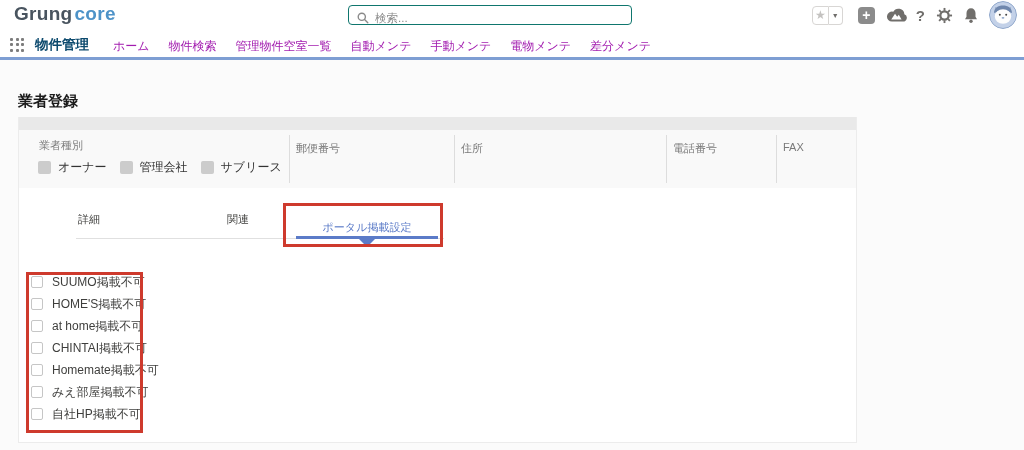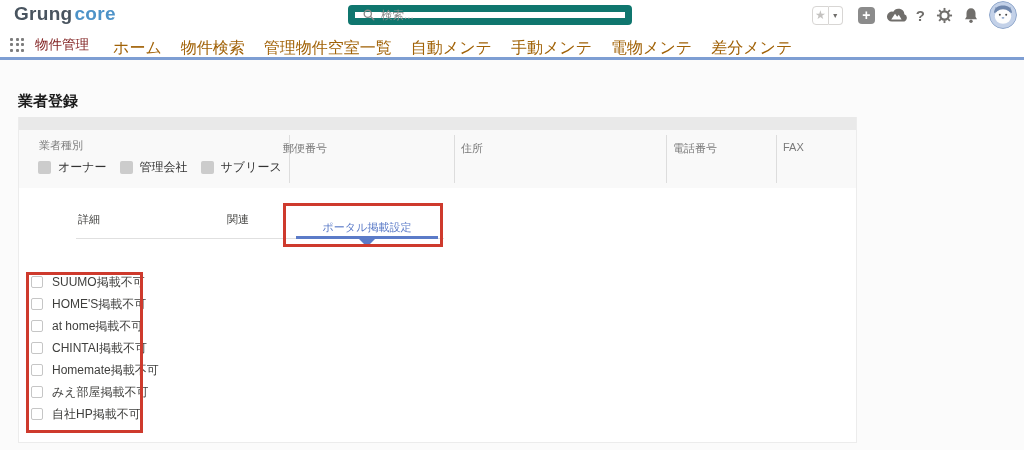--- a/index.html
+++ b/index.html
@@ -12,22 +12,22 @@
   }
 
   
   .header { position:absolute; top:0; left:0; width:1024px; height:30px; background:#fff; }
   .logo { position:absolute; left:14px; top:3px; font-size:19px; font-weight:600; letter-spacing:.3px; }
   .logo .p1 { color:#49545f; }
   .logo .p2 { color:#4e93c8; margin-left:2px; }
 
   .search-box {
     position:absolute; left:348px; top:5px; width:284px; height:20px;
-    border:7px solid #0f766e; border-radius:4px; background:#fff;
-    display:flex; align-items:center; padding:0 8px;
+    border:1px solid #0f766e; border-radius:4px; background:#fff;
+    display:flex; align-items:flex-end; padding:0 8px;
   }
   .search-box svg { flex:0 0 auto; }
   .search-box input {
     border:none; outline:none; background:transparent;
     font-size:11.5px; color:#444; margin-left:6px; width:100%;
     font-family:inherit;
   }
   .search-box input::placeholder { color:#8a8a8a; }
 
   .header-icons { position:absolute; right:7px; top:0; height:30px; display:flex; align-items:center; }
@@ -55,23 +55,23 @@
   
   .navbar {
     position:absolute; top:30px; left:0; width:1024px; height:30px;
     background:#fff; border-bottom:3px solid #7e9ed3;
   }
   .waffle {
     position:absolute; left:10px; top:8px; width:15px; height:14px;
     display:grid; grid-template-columns:repeat(3,1fr); gap:2px;
   }
   .waffle i { width:3px; height:3px; background:#7d7d7d; border-radius:1px; }
-  .app-name { position:absolute; left:35px; top:6px; font-size:13.5px; font-weight:normal; color:#7f1d1d; }
+  .app-name { position:absolute; left:35px; top:6px; font-size:13.5px; font-weight:bold; color:#0c4a6e; }
   .nav-items { position:absolute; left:113px; top:8px; display:flex; gap:19px; }
-  .nav-item { font-size:16px; color:#a16207; white-space:nowrap; cursor:pointer; }
+  .nav-item { font-size:12px; color:#a21caf; white-space:nowrap; cursor:pointer; }
 
   
   .page-title { position:absolute; left:18px; top:92px; font-size:15px; font-weight:bold; color:#1b1b1b; }
 
   .card {
     position:absolute; left:18px; top:117px; width:839px; height:326px;
     background:#fff; border:1px solid #ececec; border-top:none;
   }
   .card-strip { height:13px; background:#e9e9e9; }
   .field-panel { position:relative; height:58px; background:#f9f9f9; }
@@ -219,21 +219,21 @@
         <span class="cb-gray"></span>
         <span class="lbl">管理会社</span>
       </span>
       <span class="owner-opt">
         <span class="cb-gray"></span>
         <span class="lbl">サブリース</span>
       </span>
     </div>
 
     <span class="f-divider" style="left:270px;"></span>
-    <span class="f-label" style="left:264px; top:11px;">郵便番号</span>
+    <span class="f-label" style="left:277px; top:11px;">郵便番号</span>
 
     <span class="f-divider" style="left:435px;"></span>
     <span class="f-label" style="left:442px; top:11px;">住所</span>
 
     <span class="f-divider" style="left:647px;"></span>
     <span class="f-label" style="left:654px; top:11px;">電話番号</span>
 
     <span class="f-divider" style="left:757px;"></span>
     <span class="f-label" style="left:764px; top:11px;">FAX</span>
   </div>

